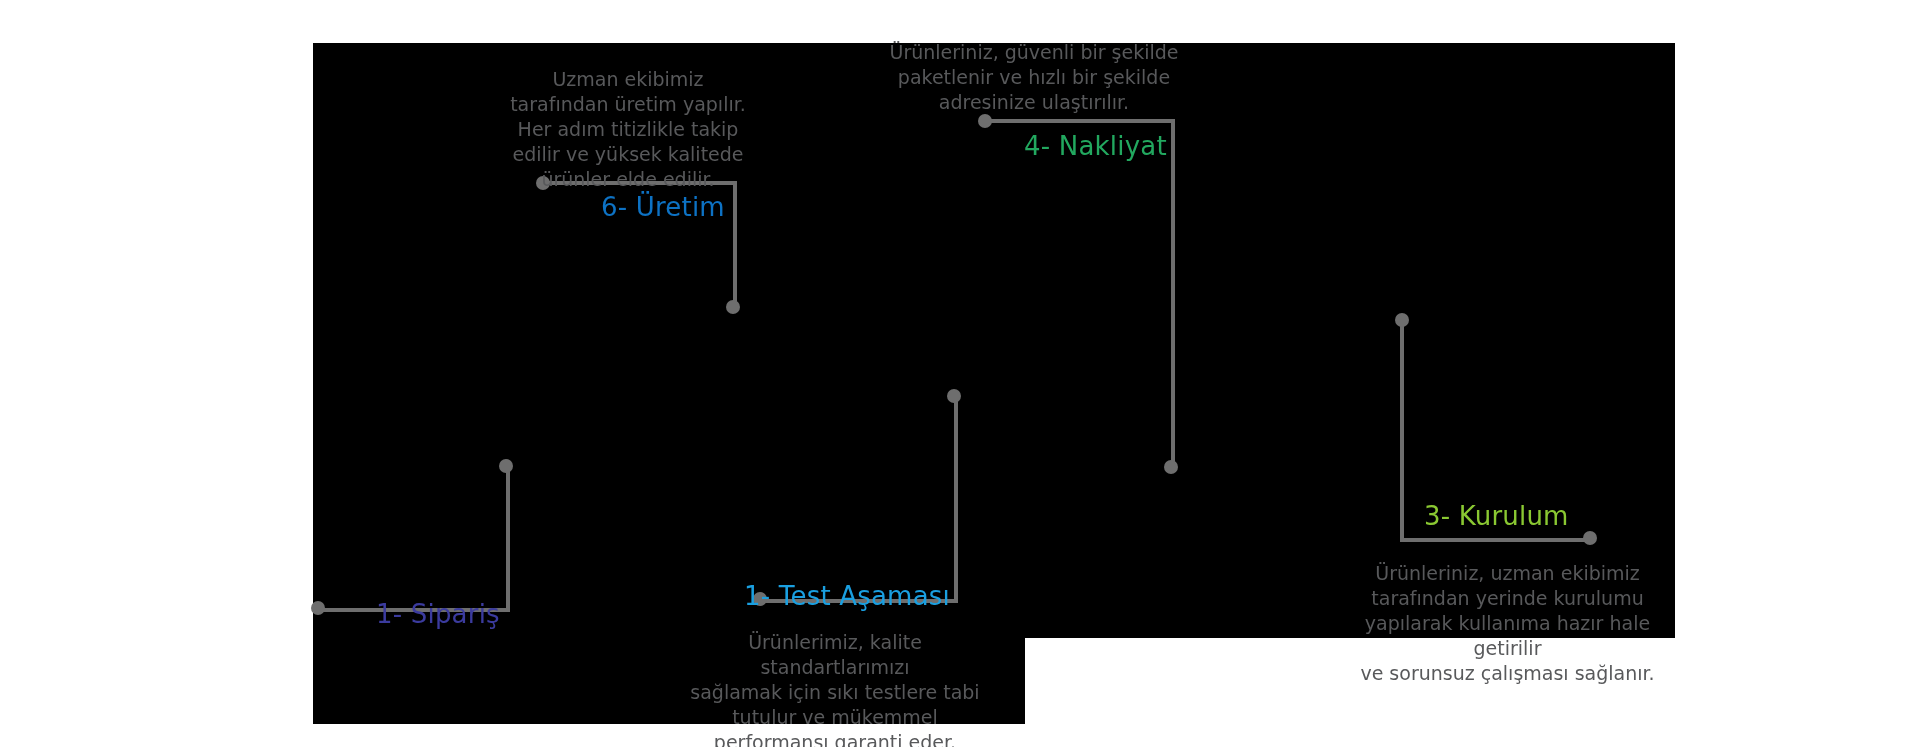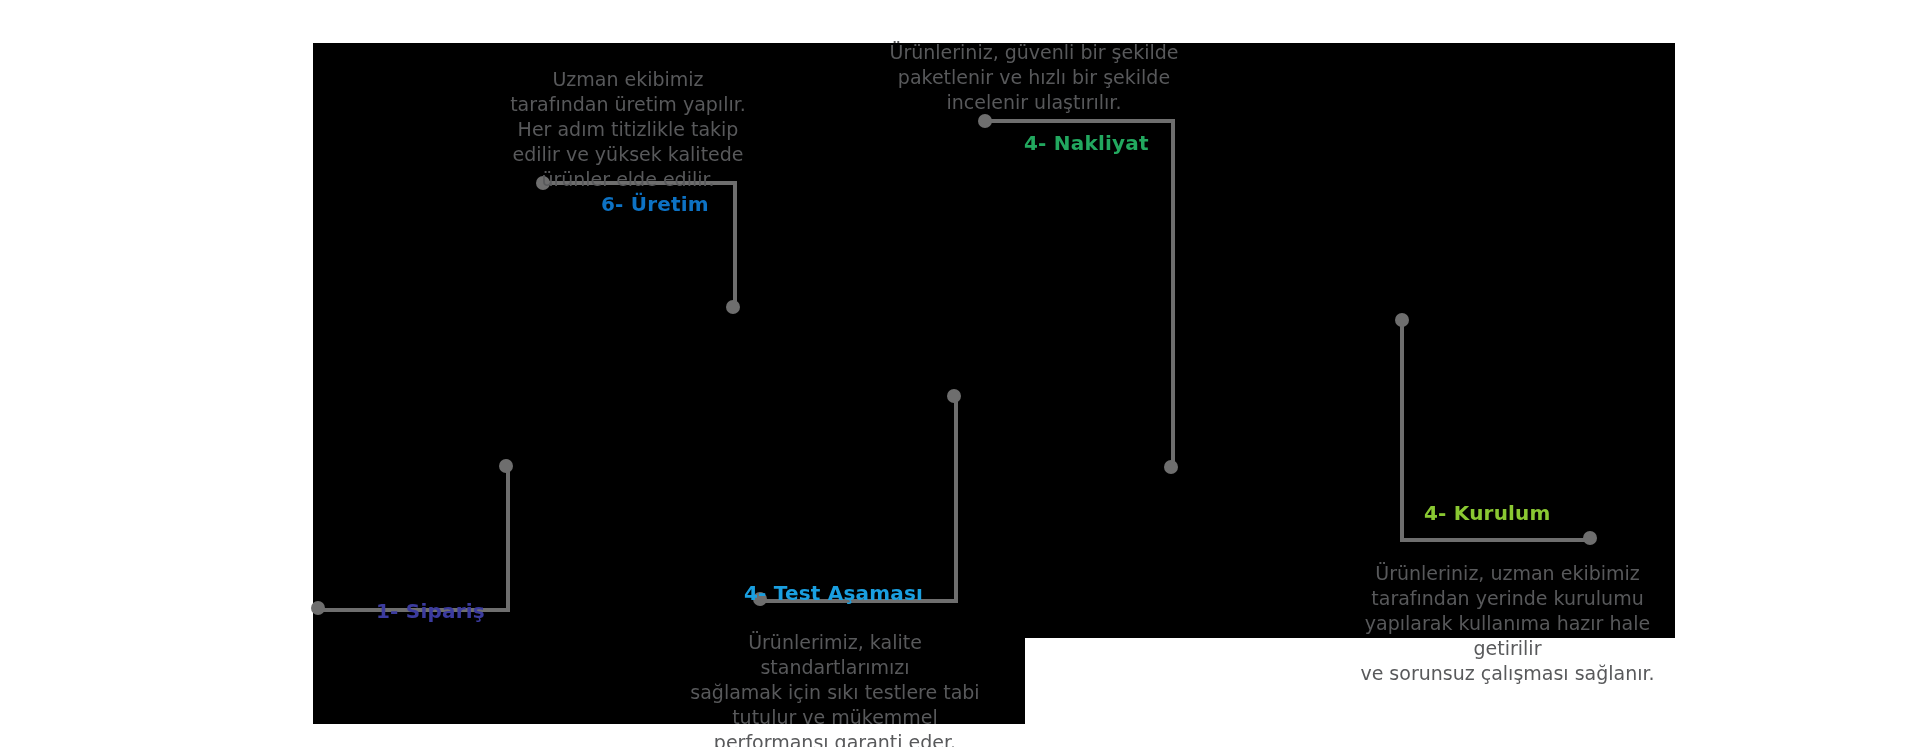--- a/index.html
+++ b/index.html
@@ -43,22 +43,22 @@
     position: absolute;
     width: 14px;
     height: 14px;
     border-radius: 50%;
     background: #6e6e6e;
   }
 
   
   .step-title {
     position: absolute;
-    font-size: 20px;
-    font-weight: 700;
+    font-size: 26px;
+    font-weight: 400;
     letter-spacing: 0.2px;
     white-space: nowrap;
     line-height: 1;
   }
   .step-desc {
     position: absolute;
     font-size: 19px;
     font-weight: 400;
     color: #58595b;
     line-height: 1.32;
@@ -96,42 +96,42 @@
 Her adım titizlikle takip
 edilir ve yüksek kalitede
 ürünler elde edilir.</div>
 
   <div class="connector">
     <div class="seg h" style="left: 760px; top: 599px; width: 198px; background: rgb(110, 110, 110);"></div>
     <div class="seg v" style="left: 954px; top: 396px; height: 205px; background: rgb(110, 110, 110);"></div>
     <div class="dot" style="left: 753px; top: 592px; background: rgb(110, 110, 110);"></div>
     <div class="dot" style="left: 947px; top: 389px; background: rgb(110, 110, 110);"></div>
   </div>
-  <div class="step-title" style="left: 744px; top: 583px; color: rgb(26, 159, 224);">4- Test Aşaması</div>
+  <div class="step-title" style="left: 744px; top: 583px; color: rgb(26, 159, 224);">1- Test Aşaması</div>
   <div class="step-desc" style="left: 690px; top: 630px; width: 290px; color: rgb(88, 89, 91);">Ürünlerimiz, kalite standartlarımızı
 sağlamak için sıkı testlere tabi
 tutulur ve mükemmel
 performansı garanti eder.</div>
 
   <div class="connector">
     <div class="seg h" style="left: 985px; top: 119px; width: 190px; background: rgb(110, 110, 110);"></div>
     <div class="seg v" style="left: 1171px; top: 119px; height: 348px; background: rgb(110, 110, 110);"></div>
     <div class="dot" style="left: 978px; top: 114px; background: rgb(110, 110, 110);"></div>
     <div class="dot" style="left: 1164px; top: 460px; background: rgb(110, 110, 110);"></div>
   </div>
   <div class="step-title" style="left: 1024px; top: 133px; color: rgb(34, 168, 95);">4- Nakliyat</div>
   <div class="step-desc" style="left: 888px; top: 40px; width: 292px; color: rgb(88, 89, 91);">Ürünleriniz, güvenli bir şekilde
 paketlenir ve hızlı bir şekilde
-incelenir ulaştırılır.</div>
+adresinize ulaştırılır.</div>
 
   <div class="connector">
     <div class="seg v" style="left: 1400px; top: 320px; height: 222px; background: rgb(110, 110, 110);"></div>
     <div class="seg h" style="left: 1400px; top: 538px; width: 190px; background: rgb(110, 110, 110);"></div>
     <div class="dot" style="left: 1395px; top: 313px; background: rgb(110, 110, 110);"></div>
     <div class="dot" style="left: 1583px; top: 531px; background: rgb(110, 110, 110);"></div>
   </div>
-  <div class="step-title" style="left: 1424px; top: 503px; color: rgb(138, 200, 50);">4- Kurulum</div>
+  <div class="step-title" style="left: 1424px; top: 503px; color: rgb(138, 200, 50);">3- Kurulum</div>
   <div class="step-desc" style="left: 1340px; top: 561px; width: 335px; color: rgb(88, 89, 91);">Ürünleriniz, uzman ekibimiz
 tarafından yerinde kurulumu
 yapılarak kullanıma hazır hale getirilir
 ve sorunsuz çalışması sağlanır.</div>
 
 </div>
 
 </body></html>

